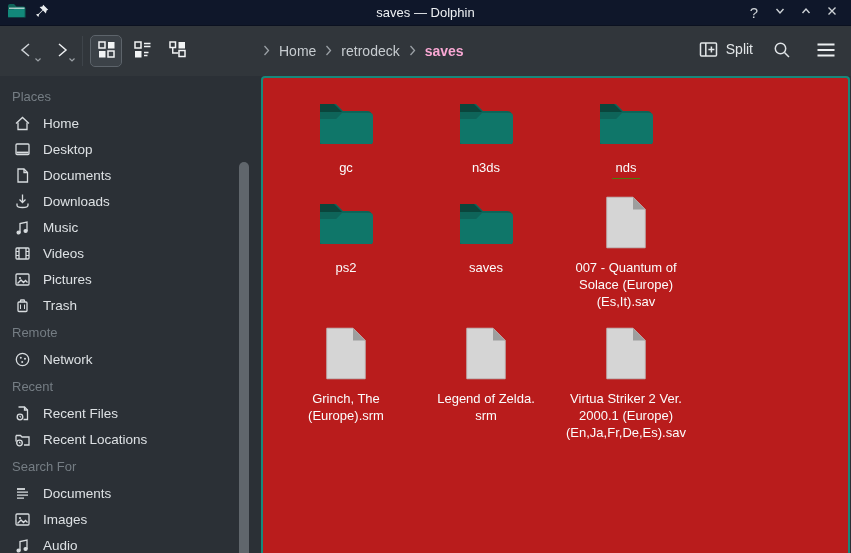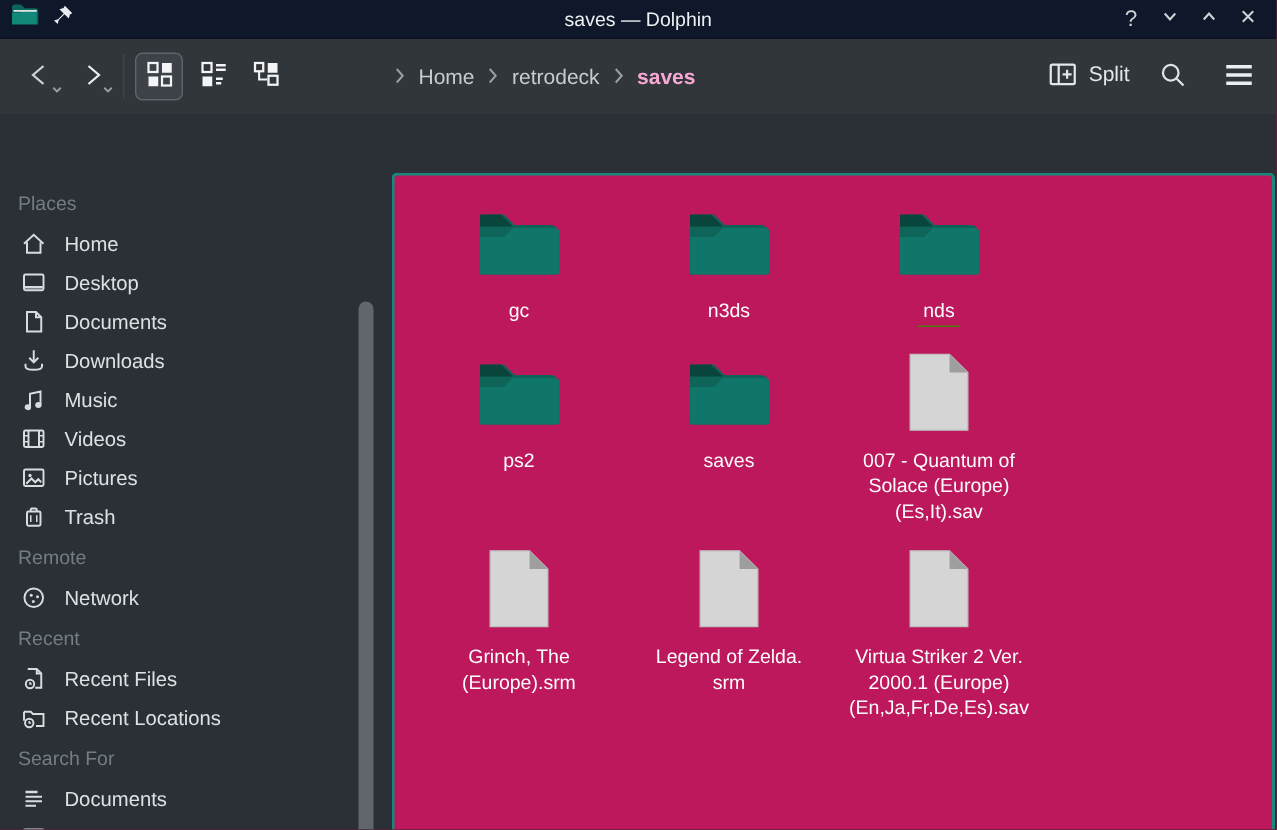--- a/index.html
+++ b/index.html
@@ -48,37 +48,37 @@
   }
   .crumb { color:#c7ccd0; }
   .crumb.current { color:#f9a8d4; font-weight:700; }
   .toolbar-right { margin-left:auto; display:flex; align-items:center; gap:14px; }
   .split-btn { display:flex; align-items:flex-start; gap:8px; background:none; border:none;
     color:#e3e7e9; font-size:14px; font-family:inherit; }
   .icon-btn { background:none; border:none; display:flex; align-items:center; justify-content:center;
     width:30px; height:30px; }
 
   
-  .body { flex:1; display:flex; min-height:0;margin-top:39px; }
+  .body { flex:1; display:flex; min-height:0; }
 
   .sidebar {
     width:261px; flex:0 0 261px; background:#2b3036; position:relative;
     padding-top:6px; overflow:hidden;
   }
   .sb-section-title { font-size:13px; color:#757d84; padding:7px 0 6px 12px; }
   .sb-item { display:flex; align-items:center; gap:11px; height:26px; padding-left:13px; cursor:default; }
   .sb-item .sb-label { font-size:13.5px; color:#dde1e4; }
   .sb-icon { width:19px; height:19px; flex:0 0 19px; display:flex; align-items:center; justify-content:center; }
   .sb-scrollbar {
     position:absolute; right:12px; top:86px; width:10px; height:444px;
     background:#60666c; border-radius:5px;
   }
 
   .main {
-    flex:1; background:#be185d; margin-right:1px;
+    flex:1; background:#b91c1c; margin-right:1px;
     border:2px solid #17887b; border-bottom:none; border-radius:4px 4px 0 0;
     overflow:hidden;
   }
   .grid { display:flex; flex-wrap:wrap; align-items:flex-start; padding:12px 0 0 13px; width:570px; }
   .cell { width:140px; display:flex; flex-direction:column; align-items:center; margin-bottom:11px; }
   .icon-box { height:64px; display:flex; align-items:center; justify-content:center; }
   .file-label {
     margin-top:5px; font-size:13px; line-height:17px; color:#fbfcfc;
     text-align:center; white-space:pre-line; max-width:132px;
   }

